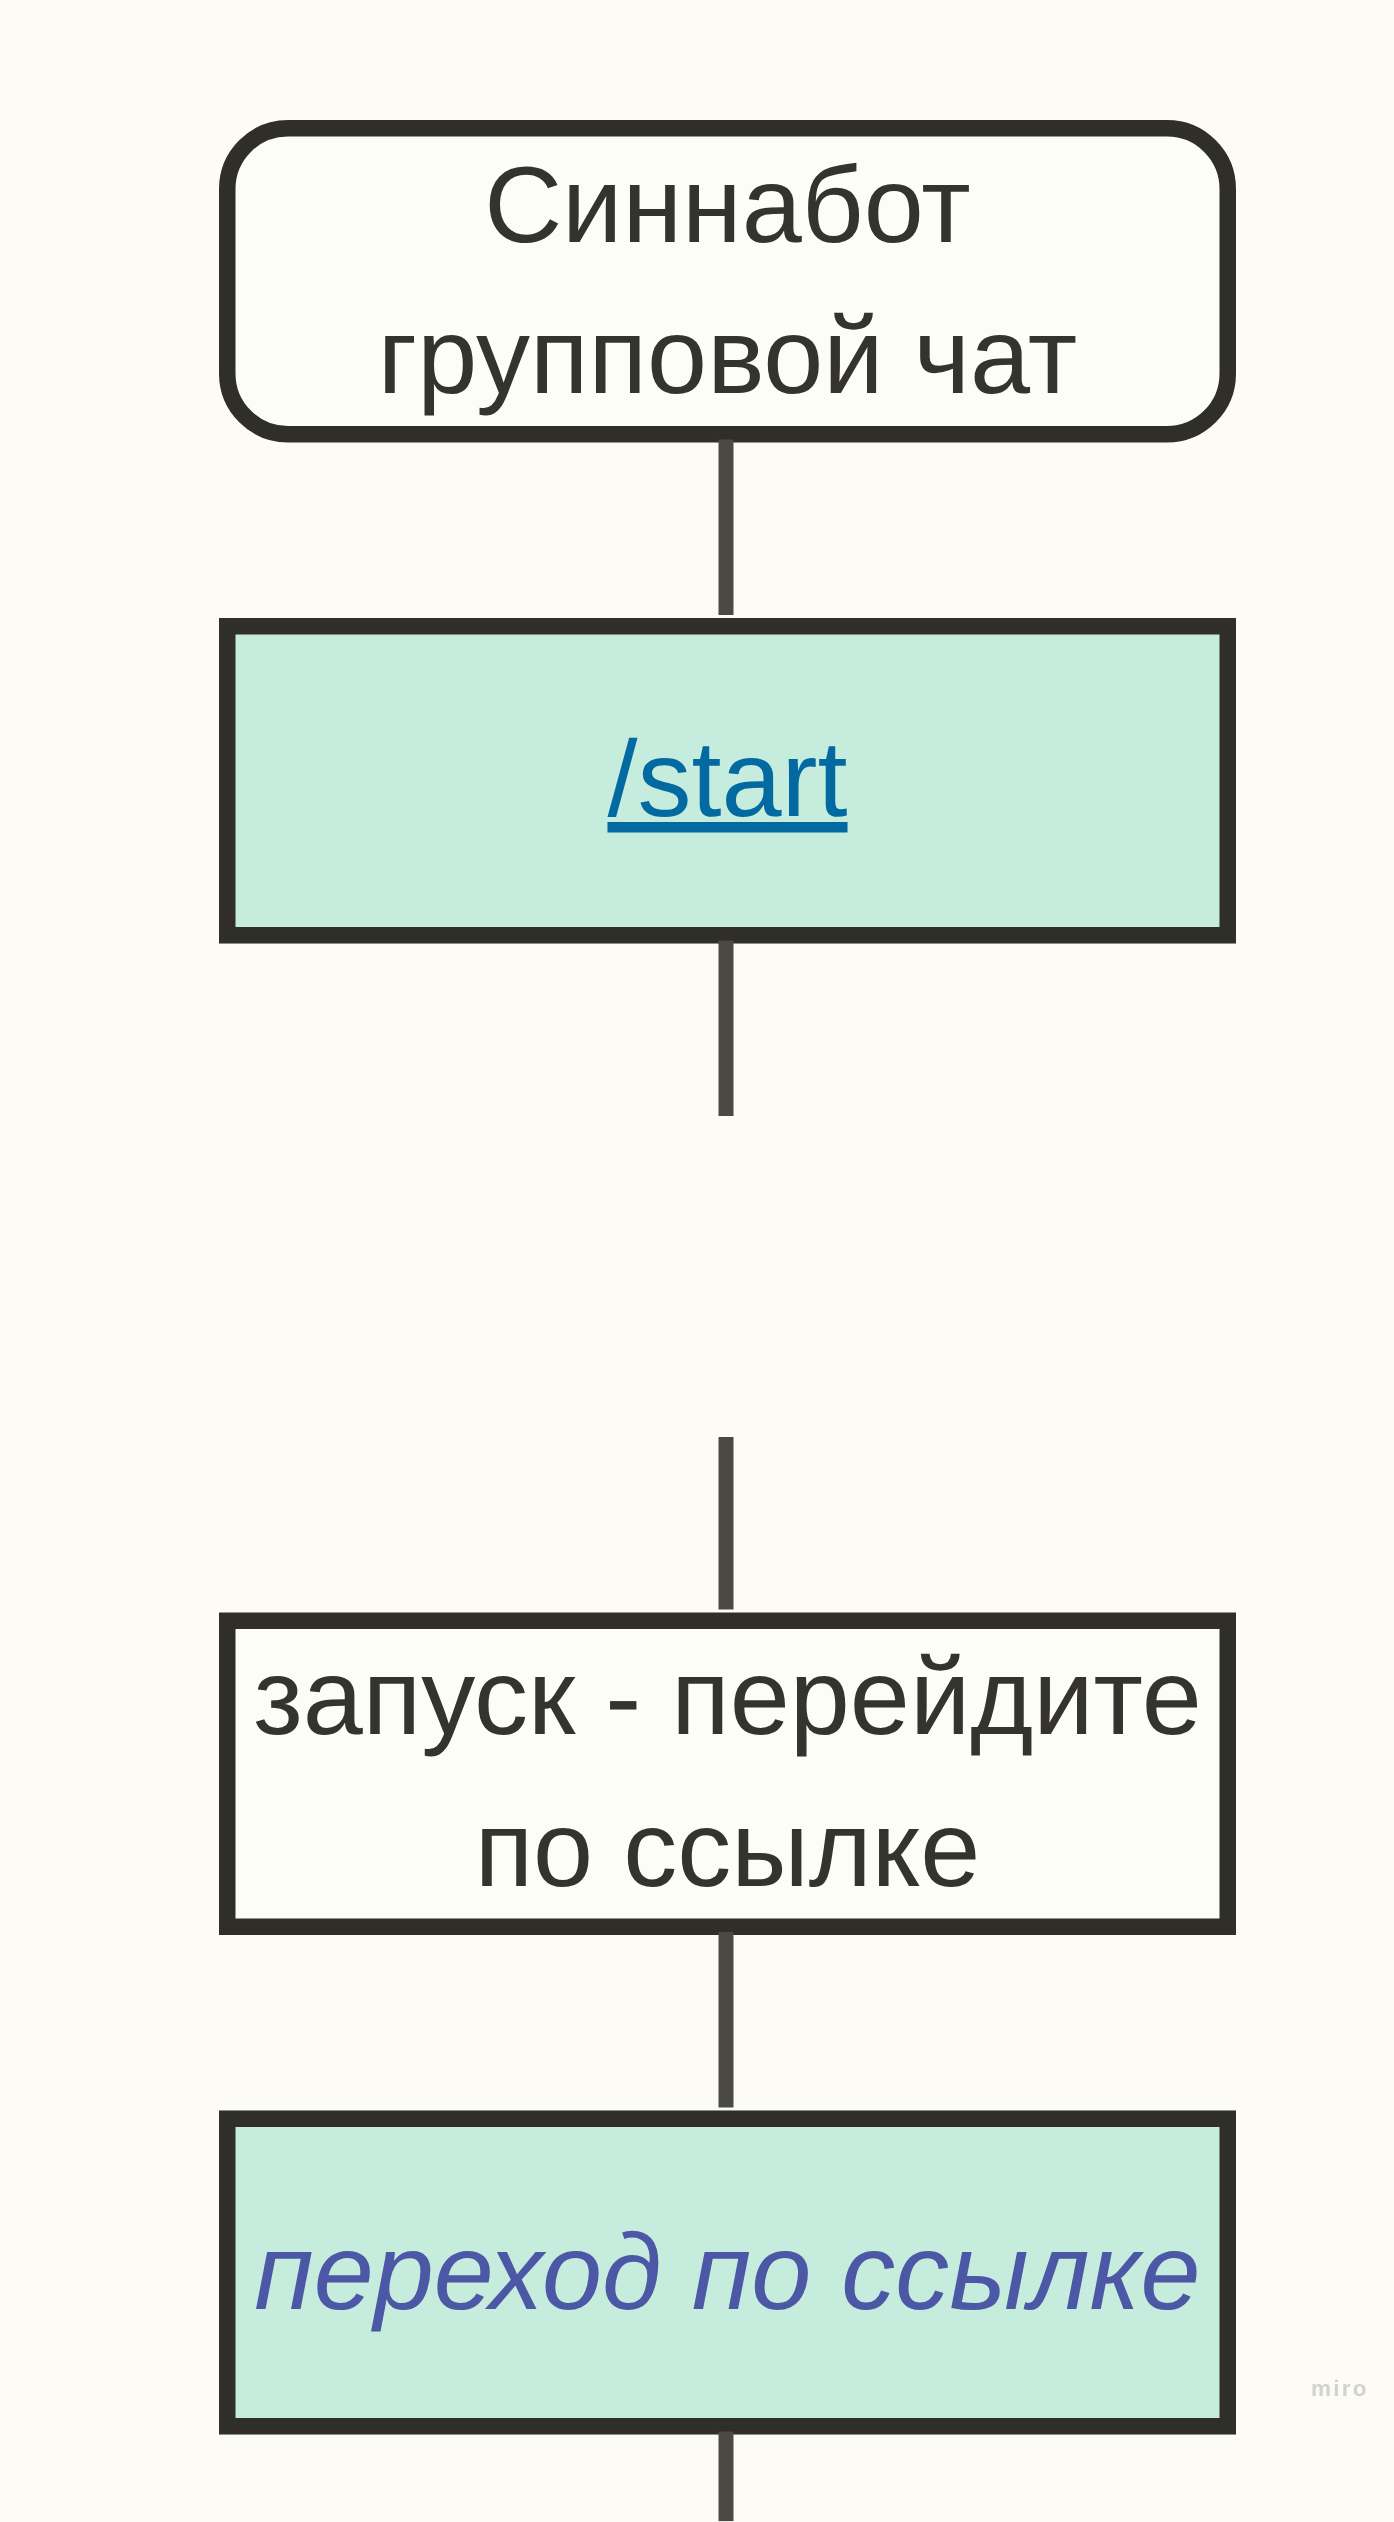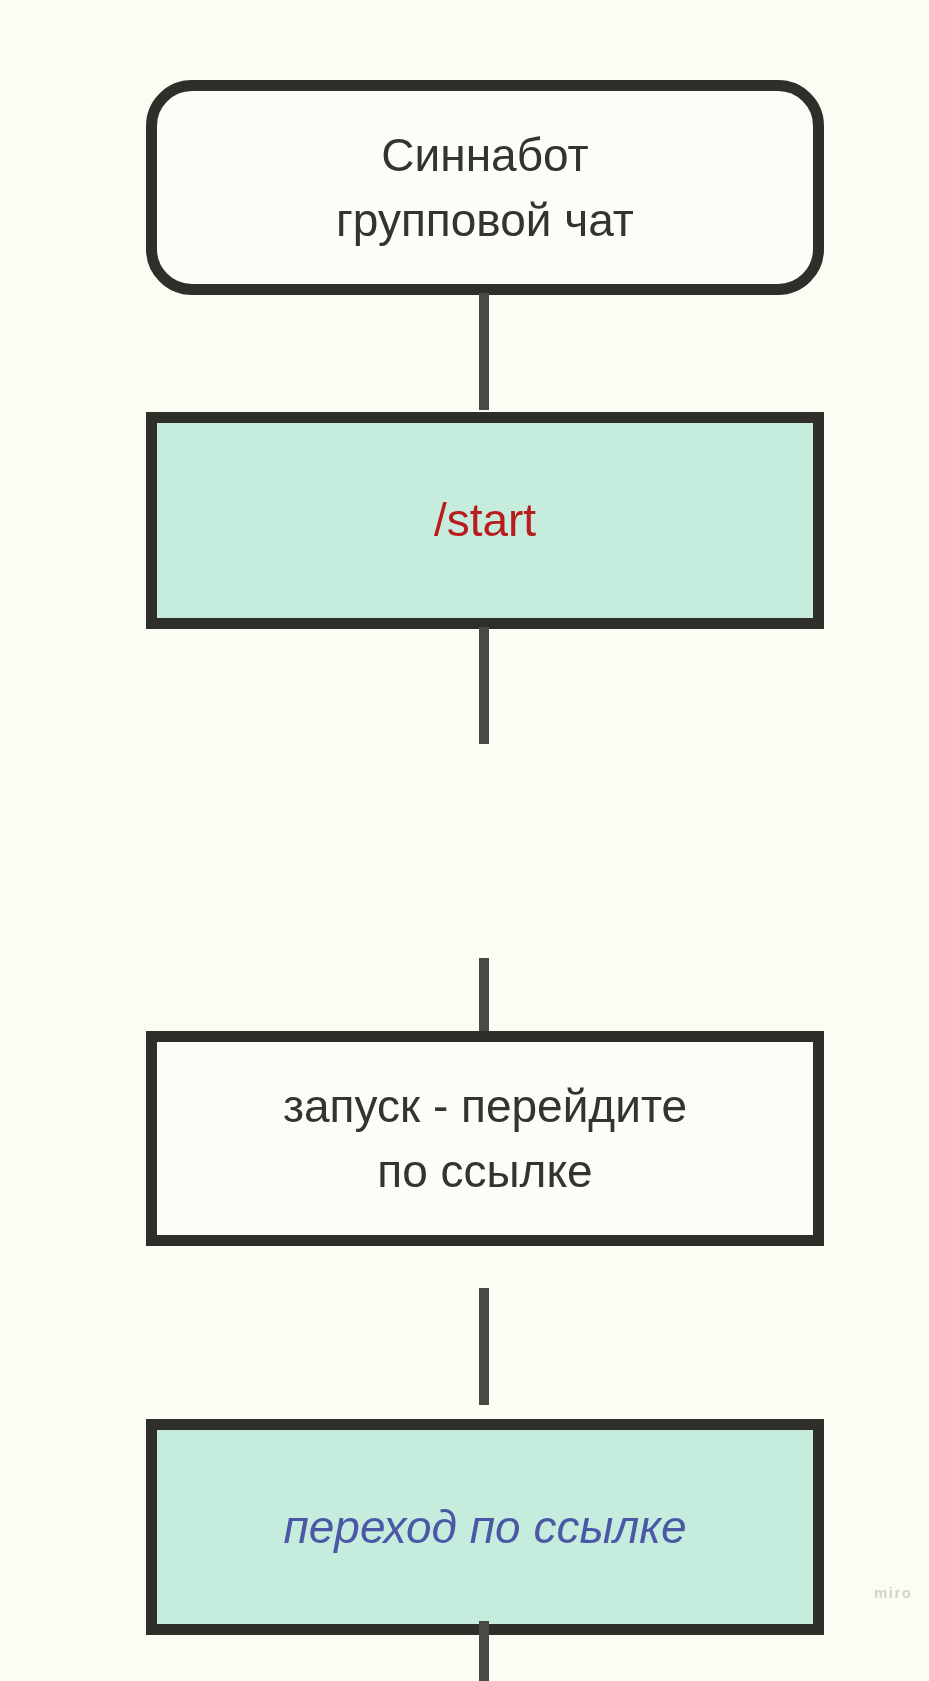--- a/index.html
+++ b/index.html
@@ -19,33 +19,33 @@
   .node {
     position: absolute;
     left: 146px;
     width: 678px;
     box-sizing: border-box;
     border: 11px solid #2F2E29;
     display: flex;
     align-items: center;
     justify-content: center;
     text-align: center;
-    font-size: 46px;
+    font-size: 72px;
     line-height: 1.4;
     color: #34332D;
     white-space: pre-line;
     letter-spacing: 0px;
   }
   .node.rounded { border-radius: 46px; }
-  .node.italic  { font-style: italic; margin-top: 12px; }
+  .node.italic  { font-style: italic; }
 
   .pos-n1 { top: 80px;   height: 215px; }
   .pos-n2 { top: 412px;  height: 217px; }
   .pos-n3 { top: 746px;  height: 214px; }
-  .pos-n4 { top: 1031px; height: 215px; }
+  .pos-n4 { top: 1075px; height: 215px; }
   .pos-n5 { top: 1407px; height: 216px; }
 
   .connector {
     position: absolute;
     left: 479px;
     width: 10px;
     background: #4A4943;
   }
   .pos-c1 { top: 293px;  height: 117px; }
   .pos-c2 { top: 627px;  height: 117px; }
@@ -67,21 +67,21 @@
 </head>
 <body>
 
 <div class="canvas">
 
   <div class="node rounded pos-n1" style="background: rgb(253, 253, 247); color: rgb(52, 51, 45);">Синнабот
 групповой чат</div>
 
   <div class="connector pos-c1"></div>
 
-  <div class="node pos-n2" style="background: rgb(198, 236, 222); color: #b91c1c;">/start</div>
+  <div class="node pos-n2" style="background: rgb(198, 236, 222); color: #0369a1; text-decoration: underline;">/start</div>
 
   <div class="connector pos-c2"></div>
 
 
   <div class="connector pos-c3"></div>
 
   <div class="node pos-n4" style="background: rgb(253, 253, 247); color: rgb(52, 51, 45);">запуск - перейдите
 по ссылке</div>
 
   <div class="connector pos-c4"></div>

